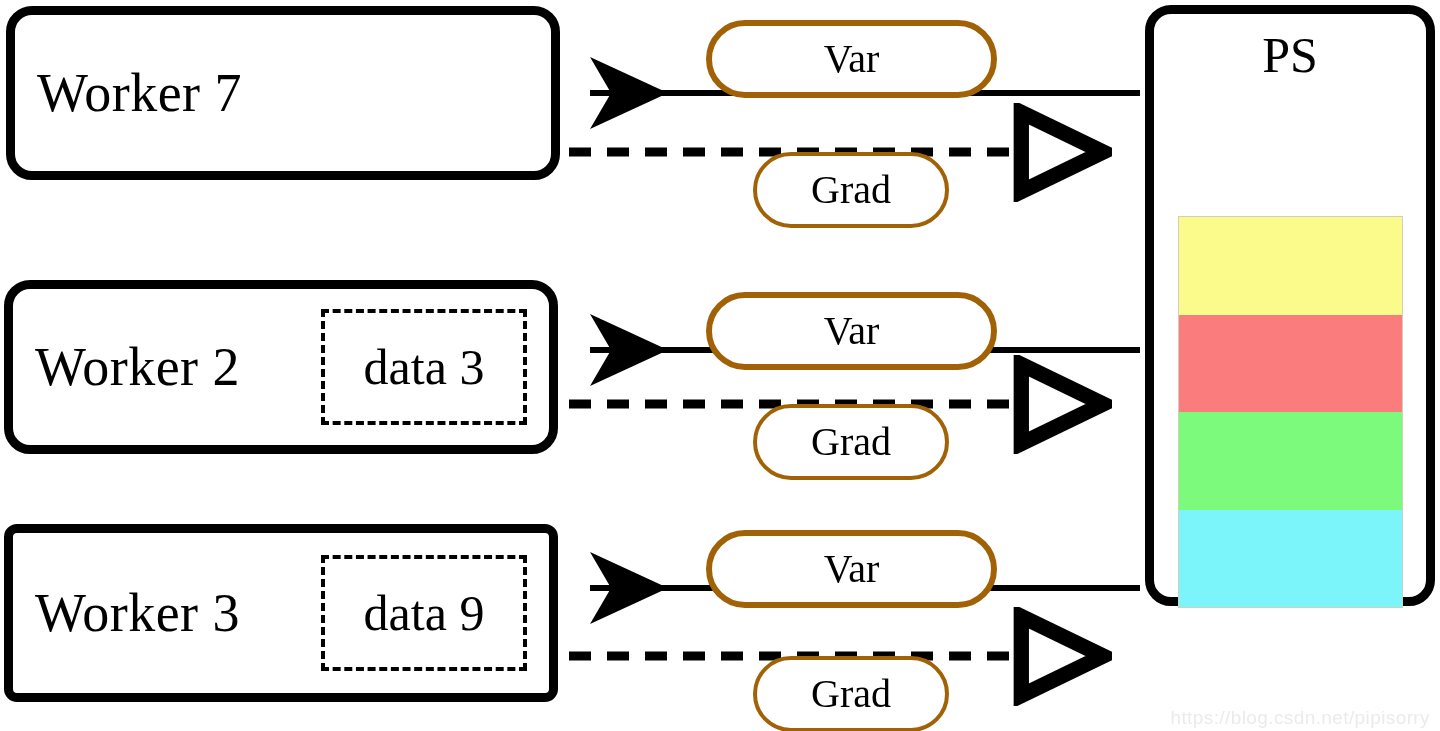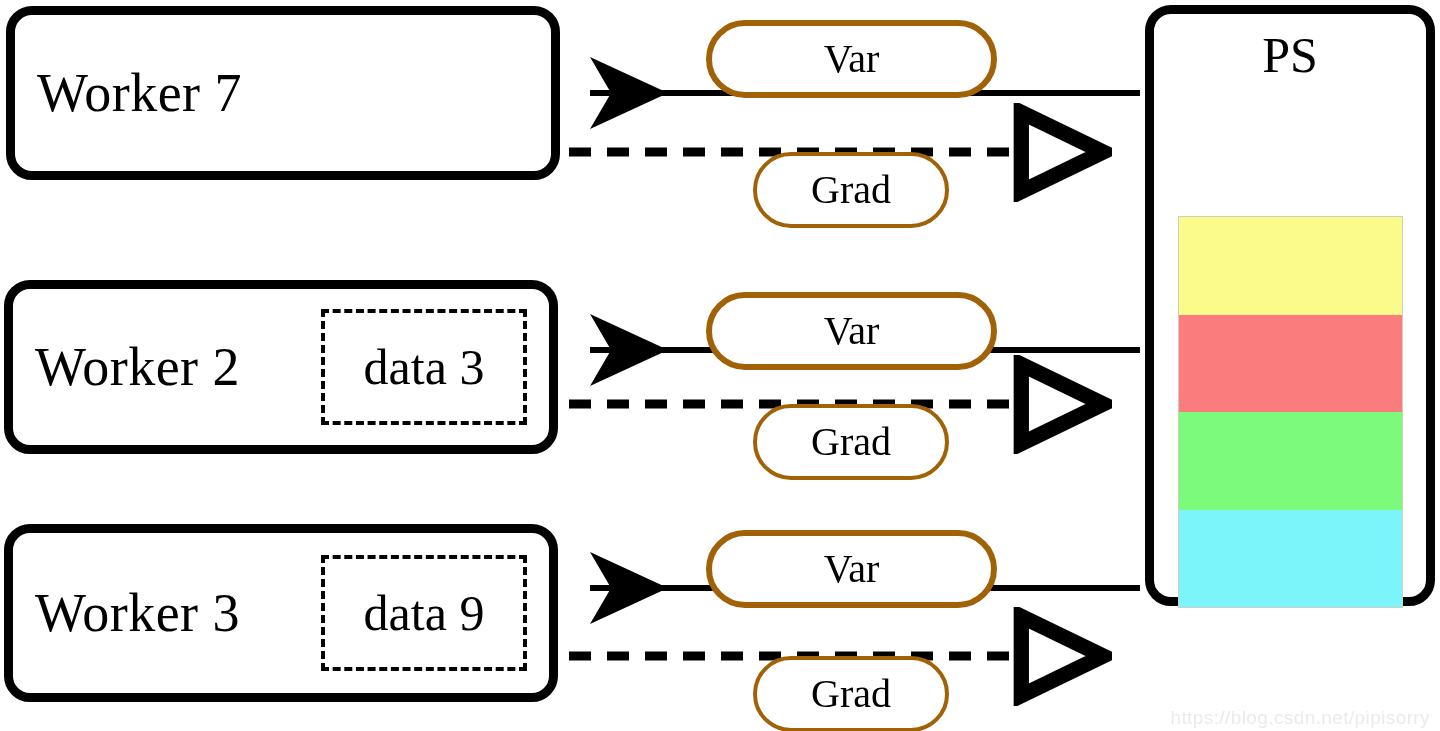--- a/index.html
+++ b/index.html
@@ -195,21 +195,21 @@
     <div class="worker-label">Worker 7</div>
   </div>
 
   <div class="worker-box" style="left:4px; top:264px; width:554px; height:174px;margin-top:16px;">
     <div class="worker-label">Worker 2</div>
     <div class="data-box">
       <span class="data-label">data 3</span>
     </div>
   </div>
 
-  <div class="worker-box" style="left:4px; top:524px; width:554px; height:178px;">
+  <div class="worker-box" style="left:4px; top:524px; width:554px; height:178px;border-radius:13px;">
     <div class="worker-label">Worker 3</div>
     <div class="data-box">
       <span class="data-label">data 9</span>
     </div>
   </div>
 
   <div class="ps-box">
     <div class="ps-title">PS</div>
     <div class="ps-bands">
       <div class="ps-band" style="background:#FBFB8C;"></div>

